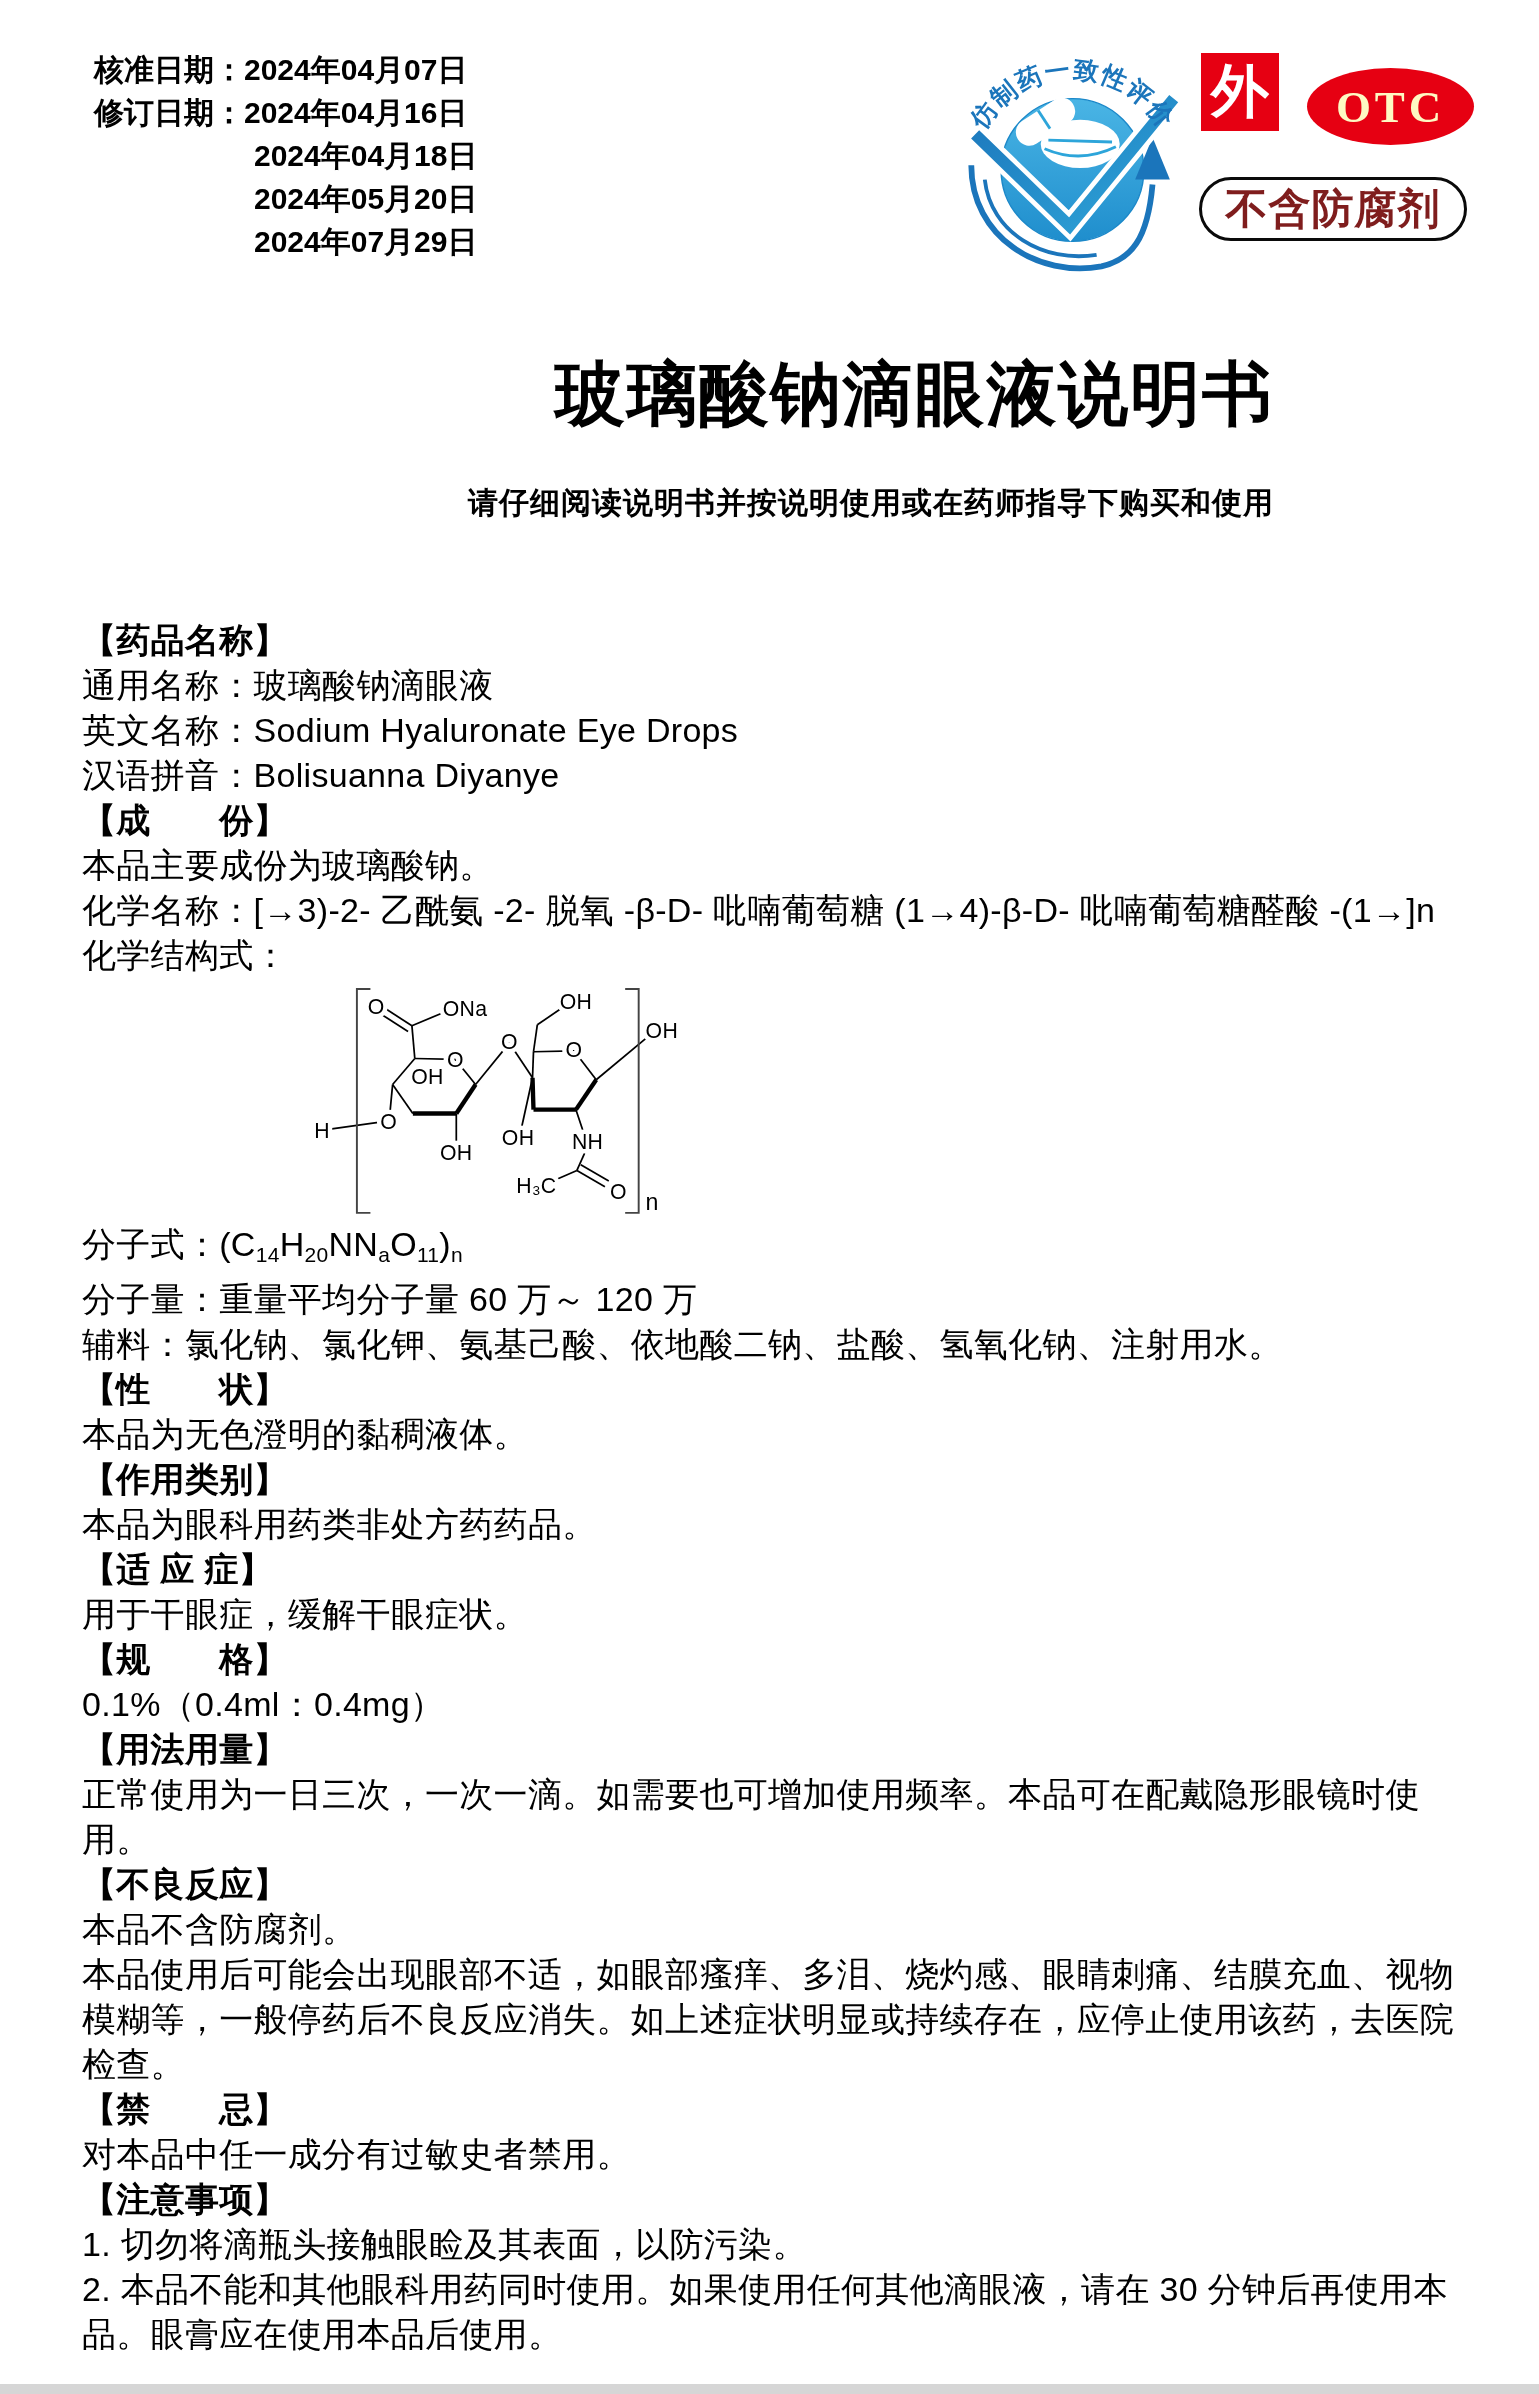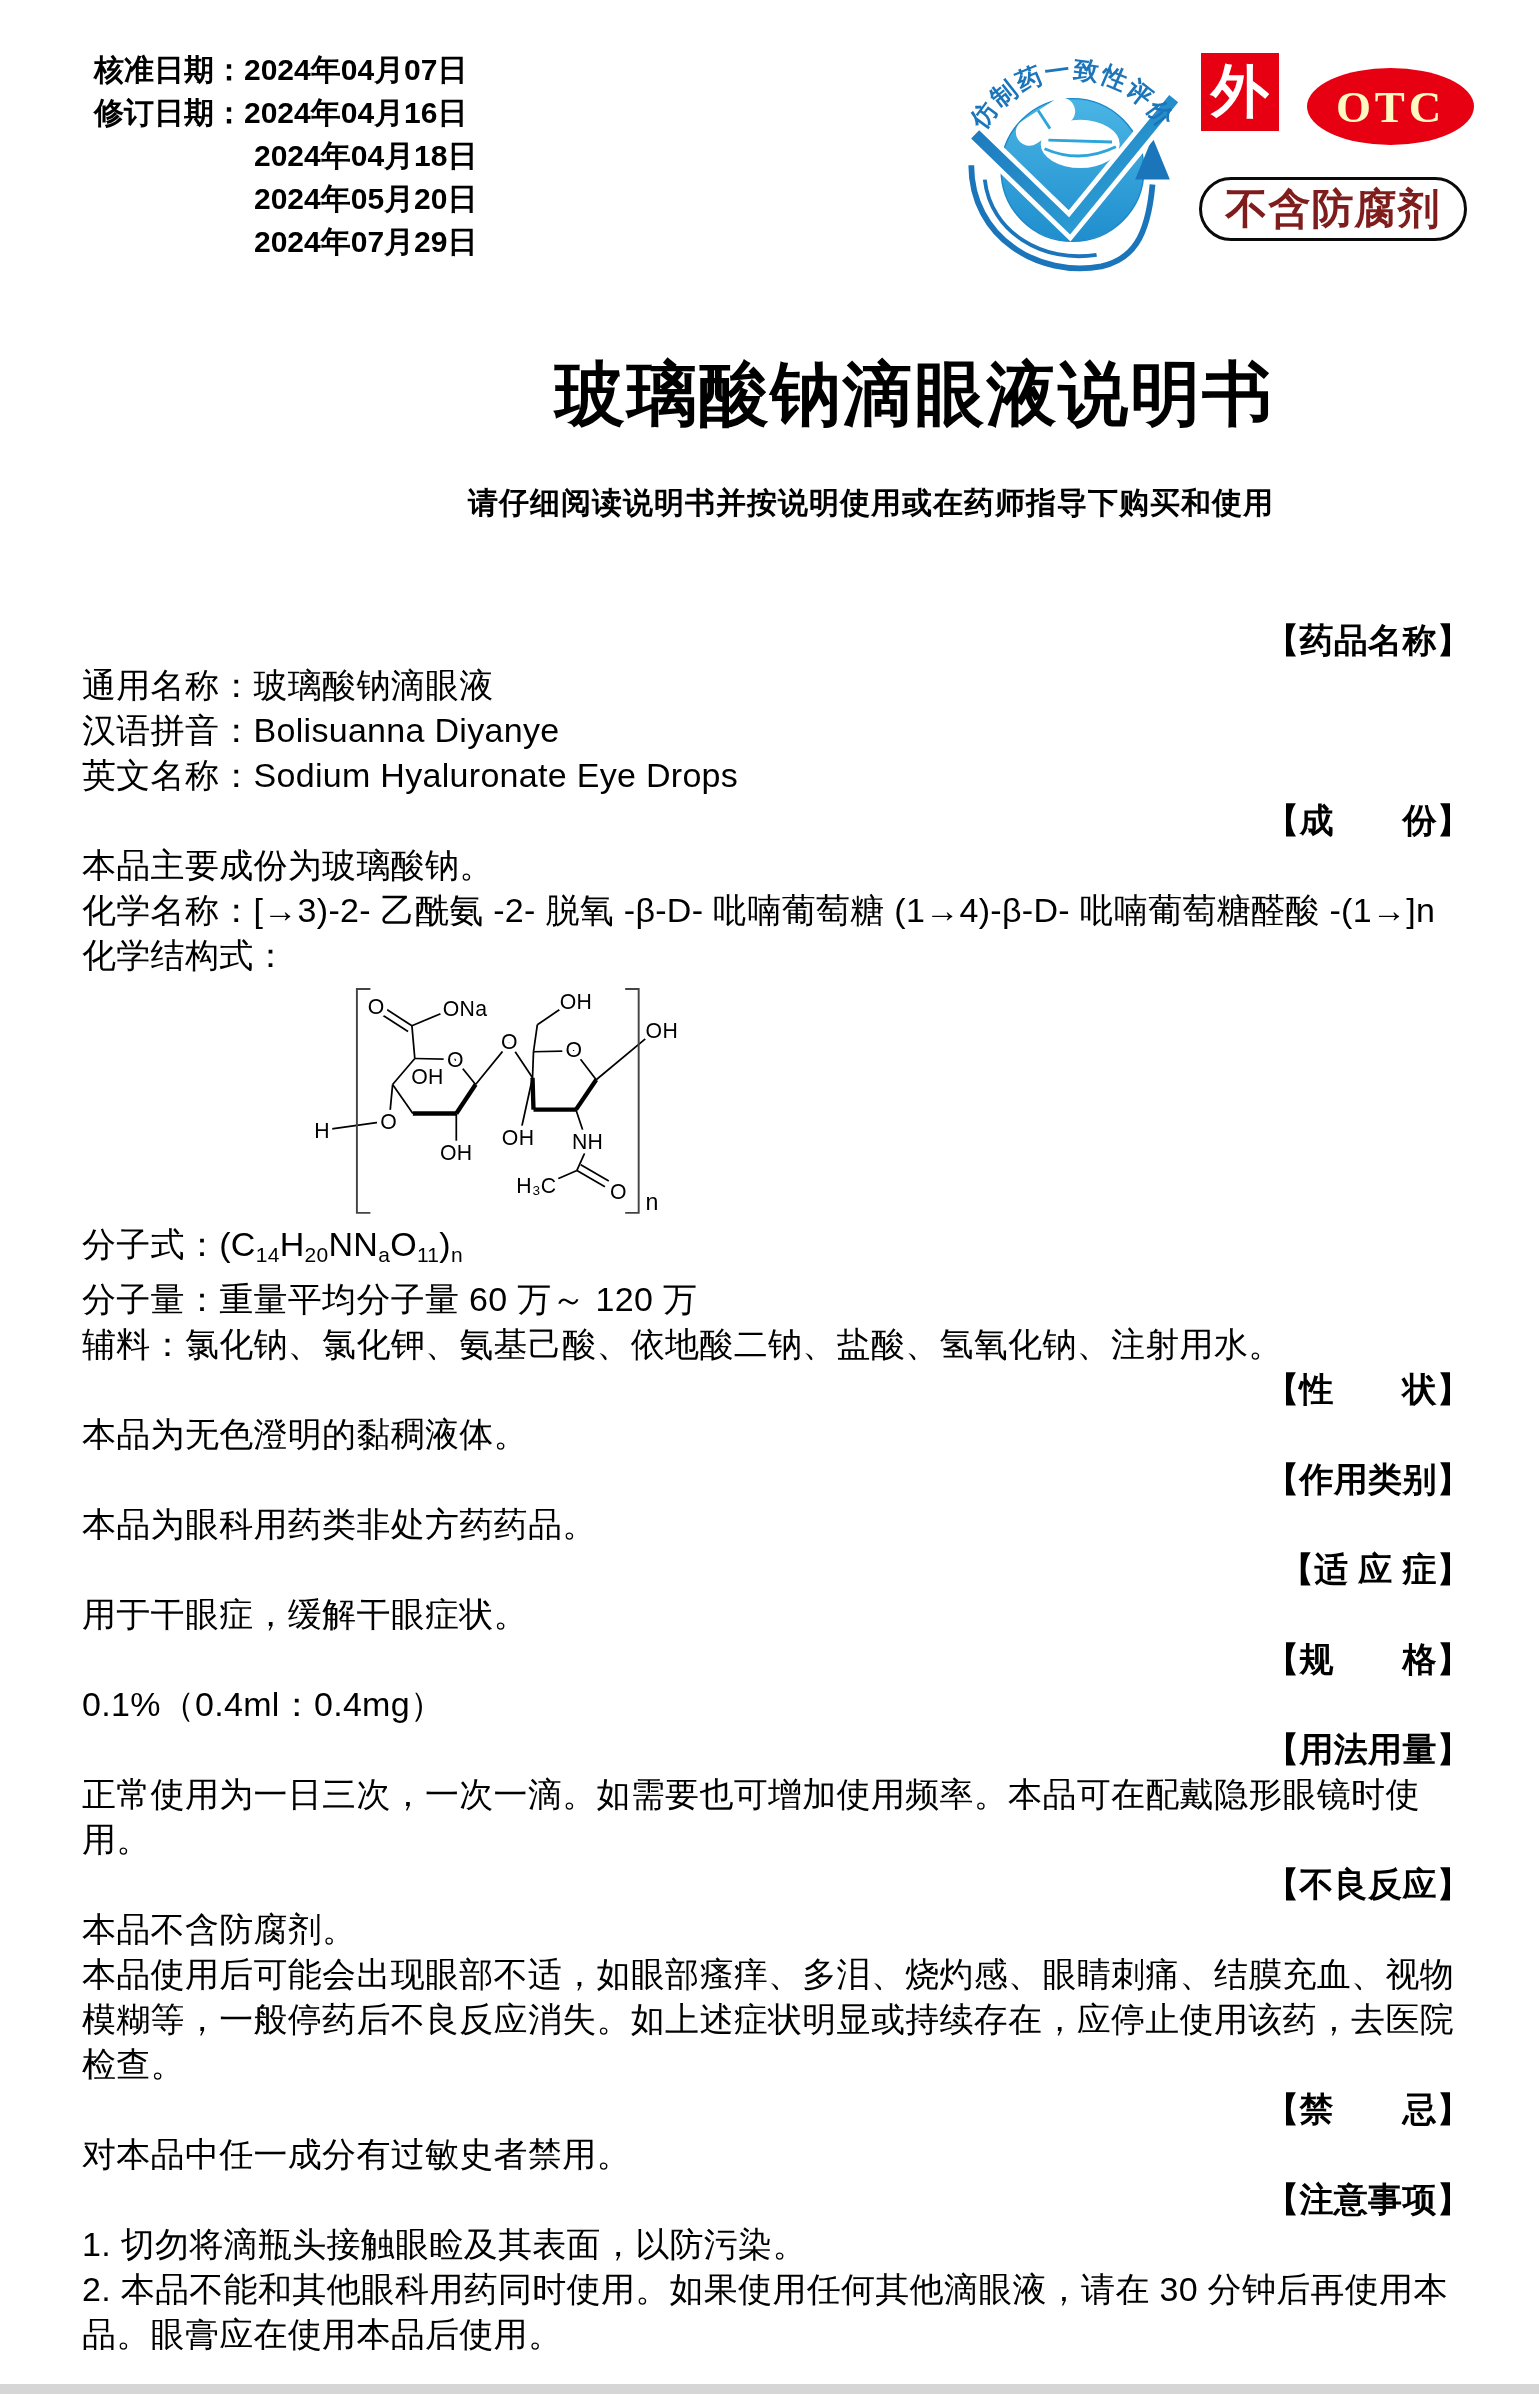--- a/index.html
+++ b/index.html
@@ -34,21 +34,21 @@
     font-size:42px; font-weight:900; letter-spacing:1px; color:#7f1d1d;
     display:flex; align-items:center; justify-content:center; white-space:nowrap;
   }
   
   .title-wrap { position:absolute; left:82px; right:265px; top:348px; text-align:right; }
   .main-title { font-size:70px; font-weight:900; letter-spacing:1.9px; }
   .sub-title { margin-top:41px; font-size:30px; font-weight:600; letter-spacing:1px; }
   
   .body { position:absolute; left:82px; right:68px; top:618px; font-size:34px; line-height:45px; letter-spacing:0.3px; }
   .body p { margin:0; }
-  .sec-head { font-weight:800;text-align:right; }
+  .sec-head { font-weight:800; }
   .struct-svg { display:block; margin:2.9px 0 2.9px 217px; }
   .struct-svg text { font-size:22px; font-family:"Liberation Sans","DejaVu Sans",sans-serif; paint-order:stroke; stroke:#fff; stroke-width:9px; fill:#000; }
   .struct-svg text.nsub { font-size:24px; }
   .sub { font-size:21px; vertical-align:-5.8px; }
   .bottom-strip { position:absolute; left:0; right:0; bottom:0; height:9.7px; background:#d6d6d6; }
 </style>
 </head>
 <body>
 
 <div class="page">
@@ -104,22 +104,22 @@
   <div class="nopres-badge">不含防腐剂</div>
 
   <div class="title-wrap">
     <div class="main-title">玻璃酸钠滴眼液说明书</div>
     <div class="sub-title">请仔细阅读说明书并按说明使用或在药师指导下购买和使用</div>
   </div>
 
   <div class="body">
     <p class="sec-head">【药品名称】</p>
     <p>通用名称：玻璃酸钠滴眼液</p>
+    <p>英文名称：Sodium Hyaluronate Eye Drops</p>
     <p>汉语拼音：Bolisuanna Diyanye</p>
-    <p>英文名称：Sodium Hyaluronate Eye Drops</p>
 
     <p class="sec-head">【成　　份】</p>
     <p>本品主要成份为玻璃酸钠。</p>
     <p>化学名称：[→3)-2- 乙酰氨 -2- 脱氧 -β-D- 吡喃葡萄糖 (1→4)-β-D- 吡喃葡萄糖醛酸 -(1→]n</p>
     <p>化学结构式：</p>
 
     <svg class="struct-svg" width="386" height="238" viewBox="0 0 400 246" style="font-size:35px">
       <g stroke="#000" stroke-width="1.8">
         <line x1="97" y1="107" x2="120" y2="80"></line>
         <line x1="120" y1="80" x2="162" y2="81"></line>

